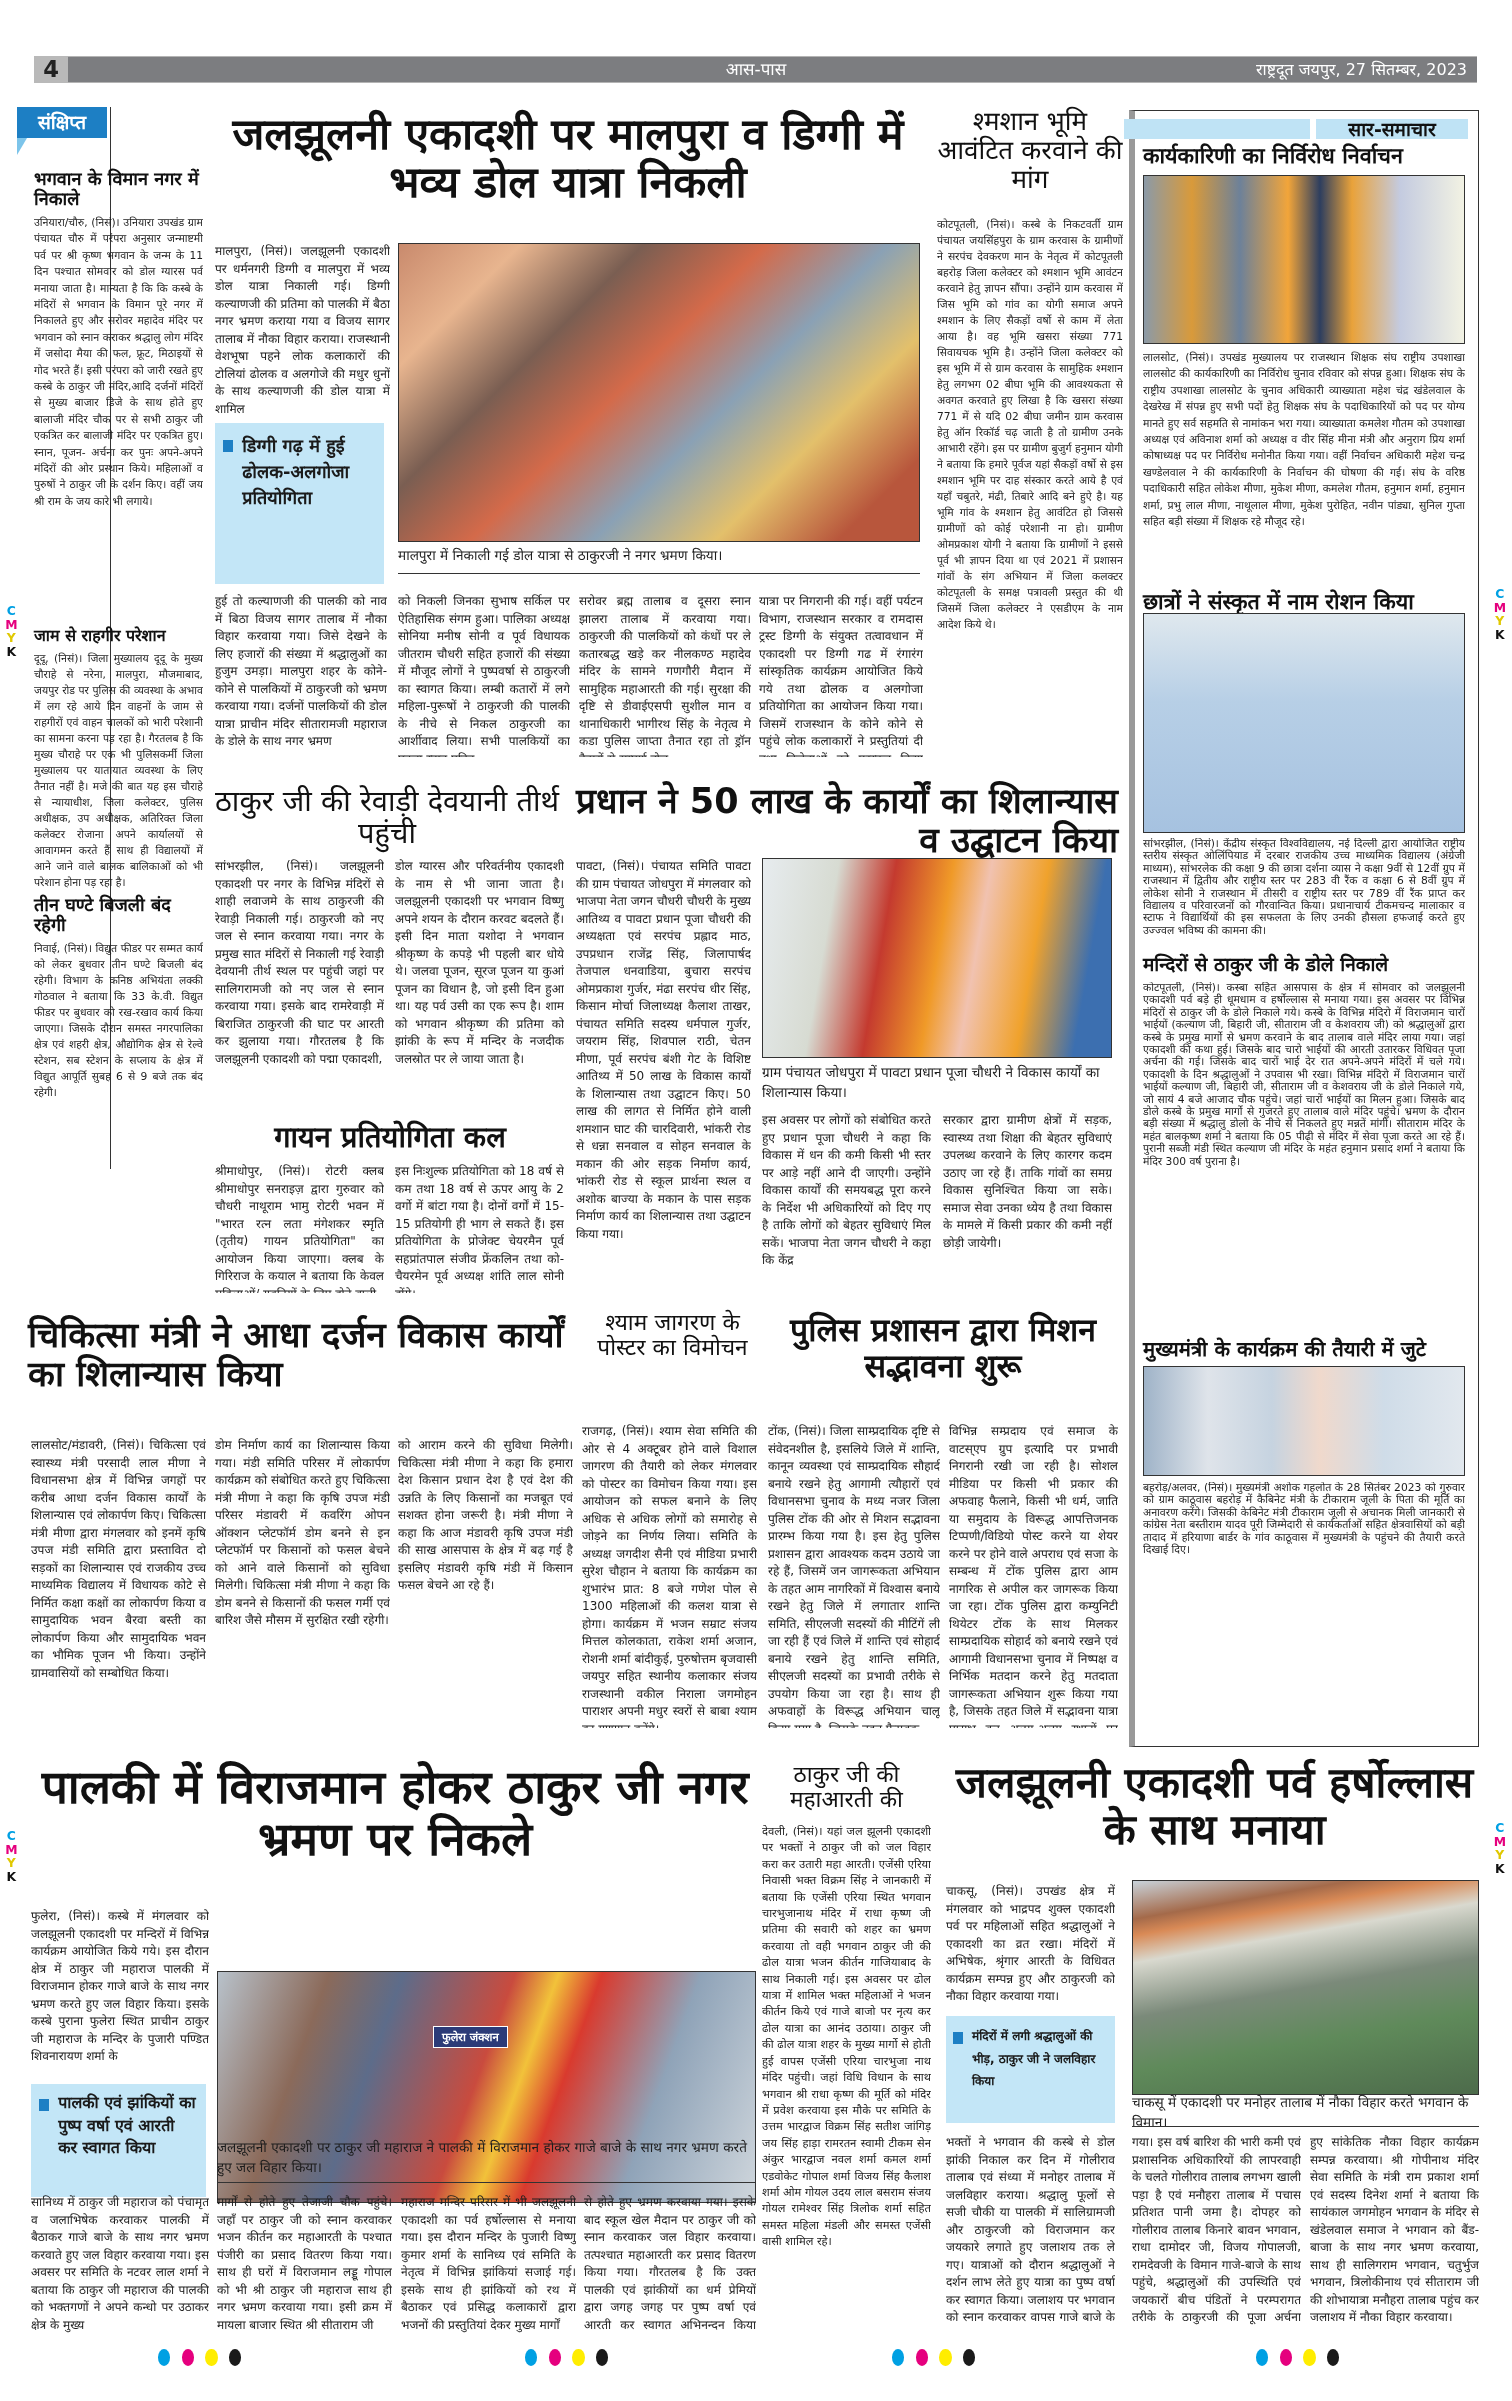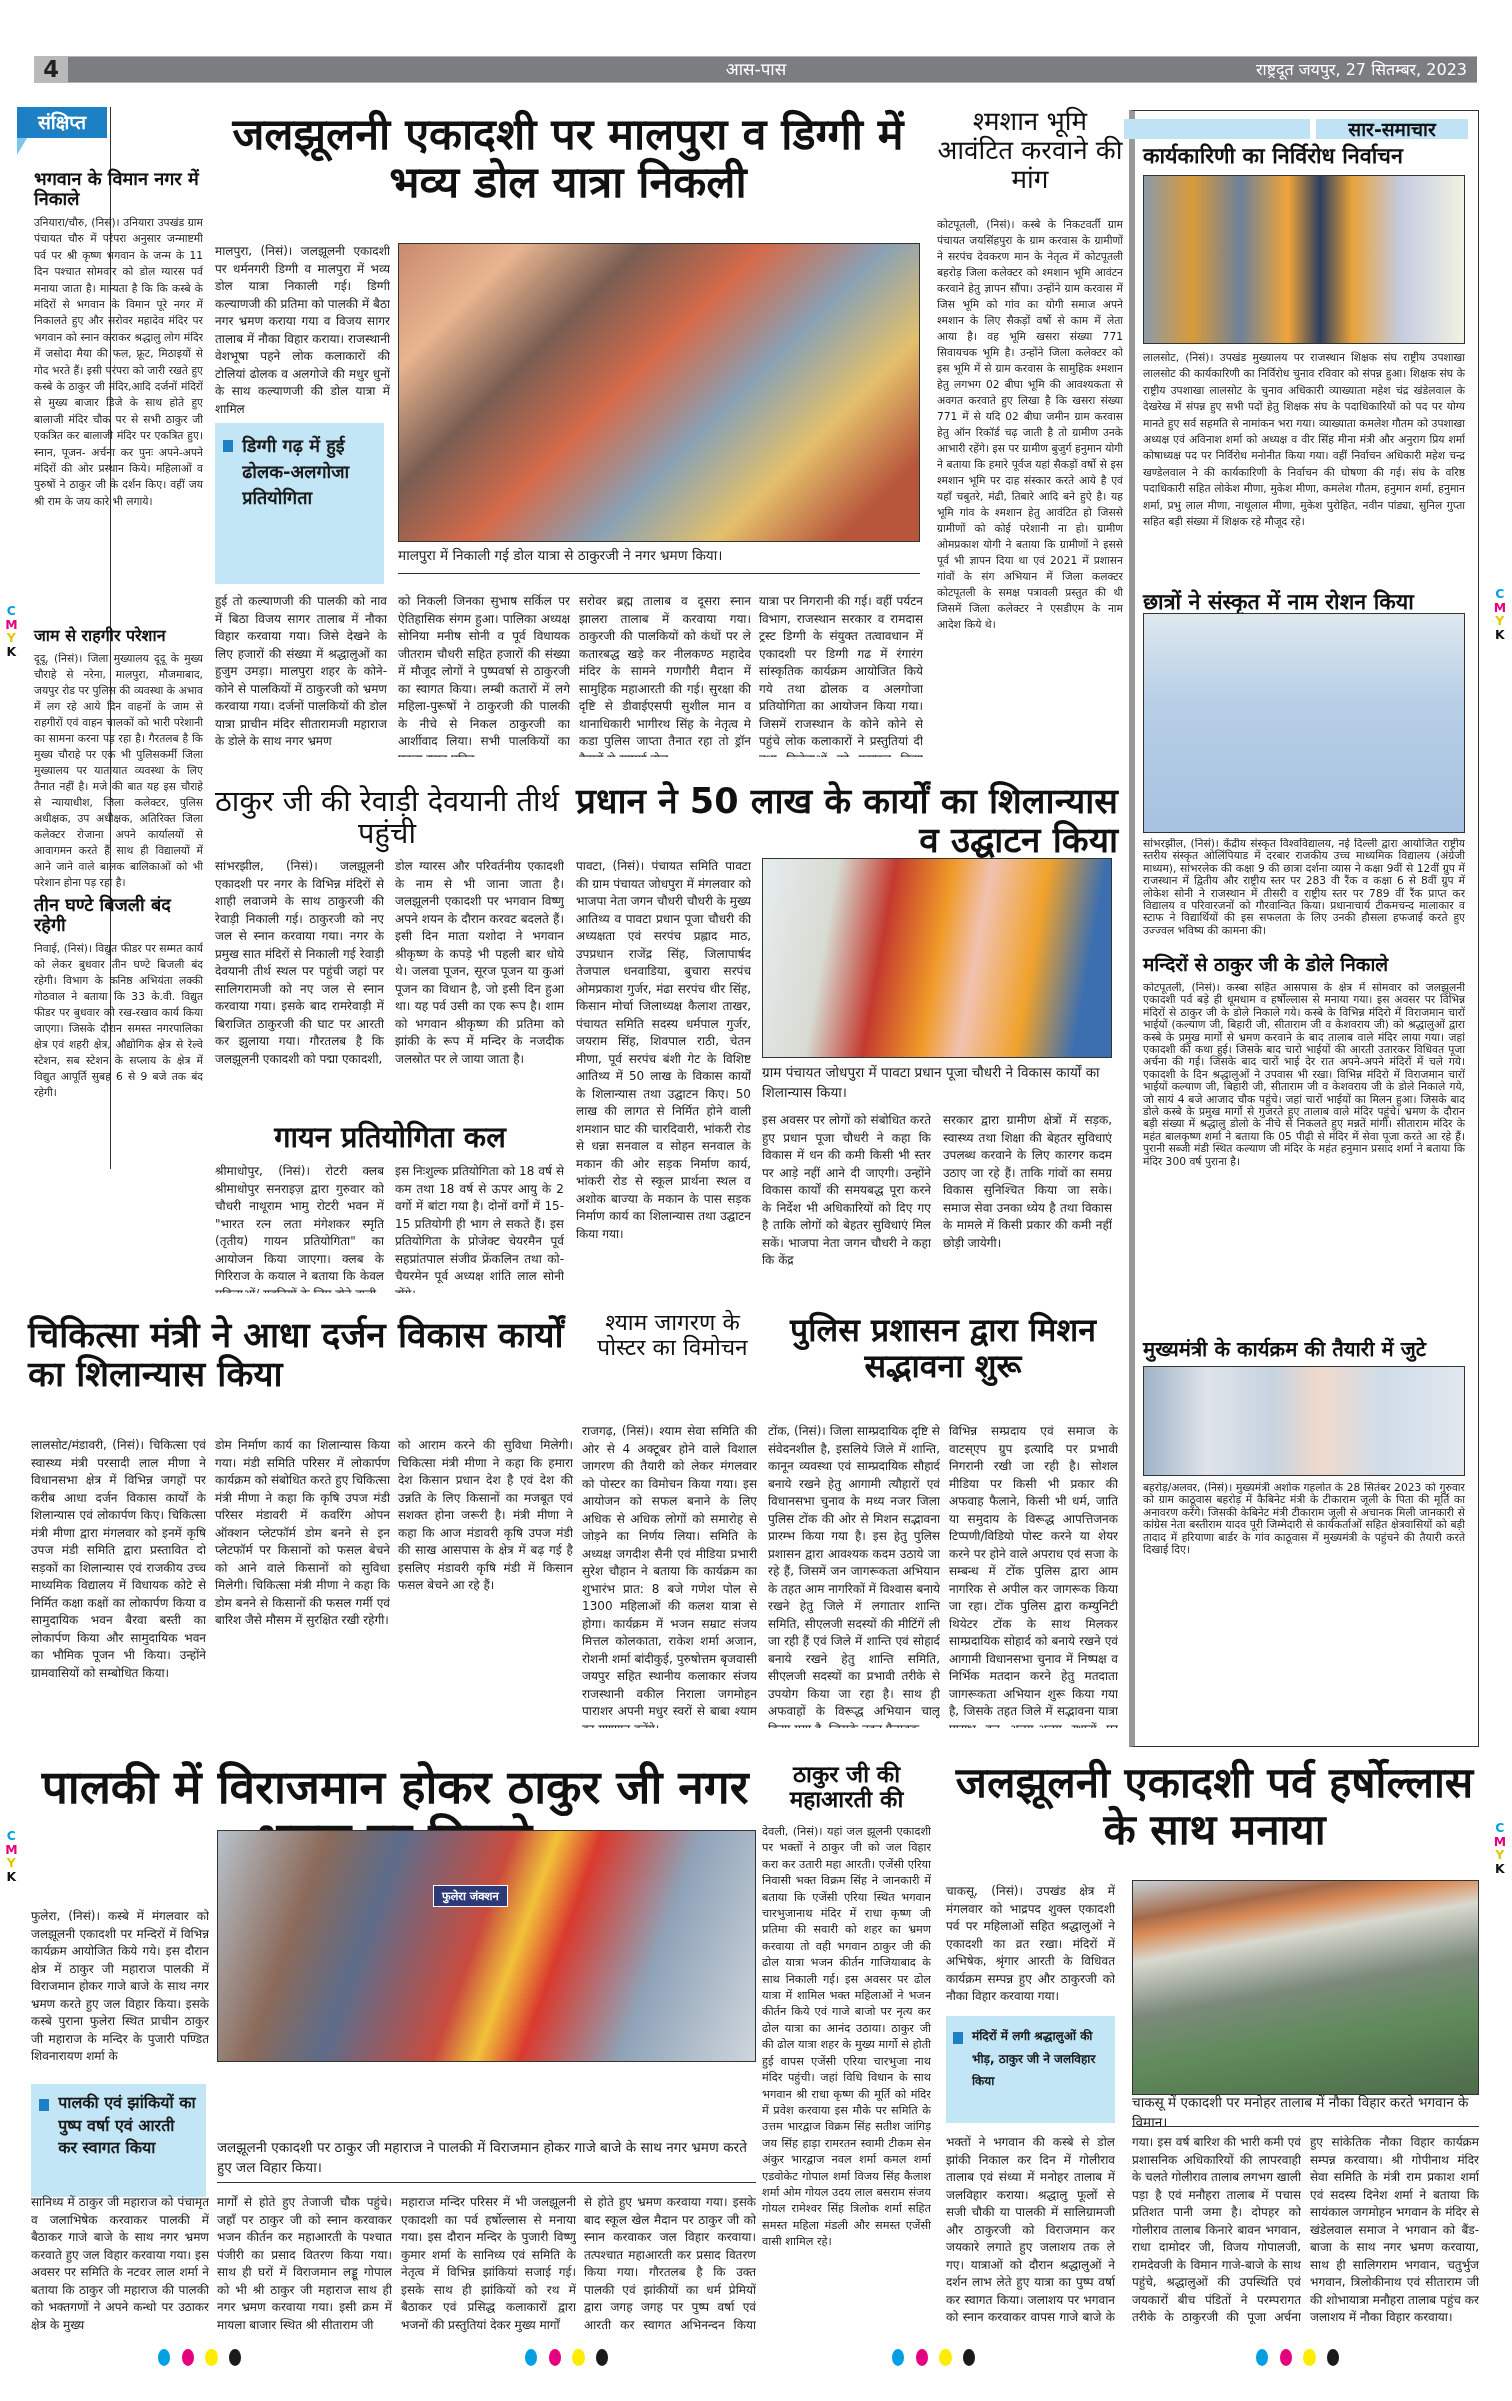--- a/index.html
+++ b/index.html
@@ -109,31 +109,31 @@
 <div class="abs body" style="left:949px;top:1423px;width:169px;height:305px">विभिन्न सम्प्रदाय एवं समाज के वाटस्एप ग्रुप इत्यादि पर प्रभावी निगरानी रखी जा रही है। सोशल मीडिया पर किसी भी प्रकार की अफवाह फैलाने, किसी भी धर्म, जाति या समुदाय के विरूद्ध आपत्तिजनक टिप्पणी/विडियो पोस्ट करने या शेयर करने पर होने वाले अपराध एवं सजा के सम्बन्ध में टोंक पुलिस द्वारा आम नागरिक से अपील कर जागरूक किया जा रहा। टोंक पुलिस द्वारा कम्युनिटी थियेटर टोंक के साथ मिलकर साम्प्रदायिक सोहार्द को बनाये रखने एवं आगामी विधानसभा चुनाव में निष्पक्ष व निर्भिक मतदान करने हेतु मतदाता जागरूकता अभियान शुरू किया गया है, जिसके तहत जिले में सद्भावना यात्रा प्रारम्भ कर अलग-अलग स्थानों पर नुक्कड़ नाटक का आयोजन कर लोगों को जागरूक किया।</div>
 
 <div class="abs hl" style="left:22.6px;top:1762px;width:745px;font-size:46px;text-align:center">पालकी में विराजमान होकर ठाकुर जी नगर भ्रमण पर निकले</div>
 <div class="abs body" style="left:31px;top:1908px;width:178px;height:169px">फुलेरा, (निसं)। कस्बे में मंगलवार को जलझूलनी एकादशी पर मन्दिरों में विभिन्न कार्यक्रम आयोजित किये गये। इस दौरान क्षेत्र में ठाकुर जी महाराज पालकी में विराजमान होकर गाजे बाजे के साथ नगर भ्रमण करते हुए जल विहार किया। इसके कस्बे पुराना फुलेरा स्थित प्राचीन ठाकुर जी महाराज के मन्दिर के पुजारी पण्डित शिवनारायण शर्मा के</div>
 <div class="abs box" style="left:31px;top:2084px;width:175px;height:113px;padding:8px">
   <div class="bullet" style="font-size:16px;line-height:22.6px">
       <i></i>
       <span>पालकी एवं झांकियों का पुष्प वर्षा एवं आरती कर स्वागत किया</span>
     </div>
 </div>
-<div class="abs photo" style="left:217px;top:1830px;width:539px;height:232px;background:linear-gradient(110deg,#b8c2cb 0%,#8b6a5a 18%,#5d6c8a 30%,#c94b3e 48%,#f2c23a 55%,#d93a2e 62%,#8fa3b8 78%,#cfd6dc 100%)">
+<div class="abs photo" style="left:217px;top:1971px;width:539px;height:232px;background:linear-gradient(110deg,#b8c2cb 0%,#8b6a5a 18%,#5d6c8a 30%,#c94b3e 48%,#f2c23a 55%,#d93a2e 62%,#8fa3b8 78%,#cfd6dc 100%)">
   <div style="position:absolute;left:215px;top:54px;padding:2.3px 8px;background:#2c3b78;color:#fff;font-size:11.3px;font-weight:bold;border:1.1px solid #fff">फुलेरा जंक्शन</div>
 </div>
 <div class="abs cap" style="left:217px;top:2137px;width:539px">जलझूलनी एकादशी पर ठाकुर जी महाराज ने पालकी में विराजमान होकर गाजे बाजे के साथ नगर भ्रमण करते हुए जल विहार किया।</div>
 <div class="abs hr" style="left:217px;top:2182px;width:539px;height:1.1px"></div>
 <div class="abs body" style="left:31px;top:2194px;width:178px;height:141px">सानिध्य में ठाकुर जी महाराज को पंचामृत व जलाभिषेक करवाकर पालकी में बैठाकर गाजे बाजे के साथ नगर भ्रमण करवाते हुए जल विहार करवाया गया। इस अवसर पर समिति के नटवर लाल शर्मा ने बताया कि ठाकुर जी महाराज की पालकी को भक्तगणों ने अपने कन्धो पर उठाकर क्षेत्र के मुख्य</div>
 <div class="abs body" style="left:217px;top:2194px;width:175px;height:141px">मार्गों से होते हुए तेजाजी चौक पहुंचे। जहाँ पर ठाकुर जी को स्नान करवाकर भजन कीर्तन कर महाआरती के पश्चात पंजीरी का प्रसाद वितरण किया गया। साथ ही घरों में विराजमान लड्डू गोपाल को भी श्री ठाकुर जी महाराज साथ ही नगर भ्रमण करवाया गया। इसी क्रम में मायला बाजार स्थित श्री सीताराम जी</div>
 <div class="abs body" style="left:401px;top:2194px;width:175px;height:141px">महाराज मन्दिर परिसर में भी जलझूलनी एकादशी का पर्व हर्षोल्लास से मनाया गया। इस दौरान मन्दिर के पुजारी विष्णु कुमार शर्मा के सानिध्य एवं समिति के नेतृत्व में विभिन्न झांकियां सजाई गई। इसके साथ ही झांकियों को रथ में बैठाकर एवं प्रसिद्ध कलाकारों द्वारा भजनों की प्रस्तुतियां देकर मुख्य मार्गों</div>
 <div class="abs body" style="left:584px;top:2194px;width:172px;height:141px">से होते हुए भ्रमण करवाया गया। इसके बाद स्कूल खेल मैदान पर ठाकुर जी को स्नान करवाकर जल विहार करवाया। तत्पश्चात महाआरती कर प्रसाद वितरण किया गया। गौरतलब है कि उक्त पालकी एवं झांकीयों का धर्म प्रेमियों द्वारा जगह जगह पर पुष्प वर्षा एवं आरती कर स्वागत अभिनन्दन किया गया।</div>
 
-<div class="abs hl" style="left:762px;top:1762px;width:169px;font-size:22.6px;font-weight:bold;text-align:center">ठाकुर जी की महाआरती की</div>
+<div class="abs hl" style="left:762px;top:1762px;width:169px;font-size:22.6px;font-weight:normal;text-align:center">ठाकुर जी की महाआरती की</div>
 <div class="abs body" style="left:762px;top:1824px;width:169px;height:497px;font-size:11.3px;line-height:16.4px">देवली, (निसं)। यहां जल झूलनी एकादशी पर भक्तों ने ठाकुर जी को जल विहार करा कर उतारी महा आरती। एजेंसी एरिया निवासी भक्त विक्रम सिंह ने जानकारी में बताया कि एजेंसी एरिया स्थित भगवान चारभुजानाथ मंदिर में राधा कृष्ण जी प्रतिमा की सवारी को शहर का भ्रमण करवाया तो वही भगवान ठाकुर जी की ढोल यात्रा भजन कीर्तन गाजियाबाद के साथ निकाली गई। इस अवसर पर ढोल यात्रा में शामिल भक्त महिलाओं ने भजन कीर्तन किये एवं गाजे बाजो पर नृत्य कर ढोल यात्रा का आनंद उठाया। ठाकुर जी की ढोल यात्रा शहर के मुख्य मार्गो से होती हुई वापस एजेंसी एरिया चारभुजा नाथ मंदिर पहुंची। जहां विधि विधान के साथ भगवान श्री राधा कृष्ण की मूर्ति को मंदिर में प्रवेश करवाया इस मौके पर समिति के उत्तम भारद्वाज विक्रम सिंह सतीश जांगिड़ जय सिंह हाड़ा रामरतन स्वामी टीकम सेन अंकुर भारद्वाज नवल शर्मा कमल शर्मा एडवोकेट गोपाल शर्मा विजय सिंह कैलाश शर्मा ओम गोयल उदय लाल बसराम संजय गोयल रामेश्वर सिंह त्रिलोक शर्मा सहित समस्त महिला मंडली और समस्त एजेंसी वासी शामिल रहे।</div>
 
 <div class="abs hl" style="left:949px;top:1759px;width:531px;font-size:42px;text-align:center">जलझूलनी एकादशी पर्व हर्षोल्लास के साथ मनाया</div>
 <div class="abs body" style="left:946px;top:1883px;width:169px;height:130px">चाकसू, (निसं)। उपखंड क्षेत्र में मंगलवार को भाद्रपद शुक्ल एकादशी पर्व पर महिलाओं सहित श्रद्धालुओं ने एकादशी का व्रत रखा। मंदिरों में अभिषेक, श्रृंगार आरती के विधिवत कार्यक्रम सम्पन्न हुए और ठाकुरजी को नौका विहार करवाया गया।</div>
 <div class="abs box" style="left:946px;top:2016px;width:169px;height:107px;padding:9px 6.8px">
   <div class="bullet" style="font-size:12px;line-height:22.6px">
       <i></i>
       <span>मंदिरों में लगी श्रद्धालुओं की भीड़, ठाकुर जी ने जलविहार किया</span>
     </div>
 </div>

